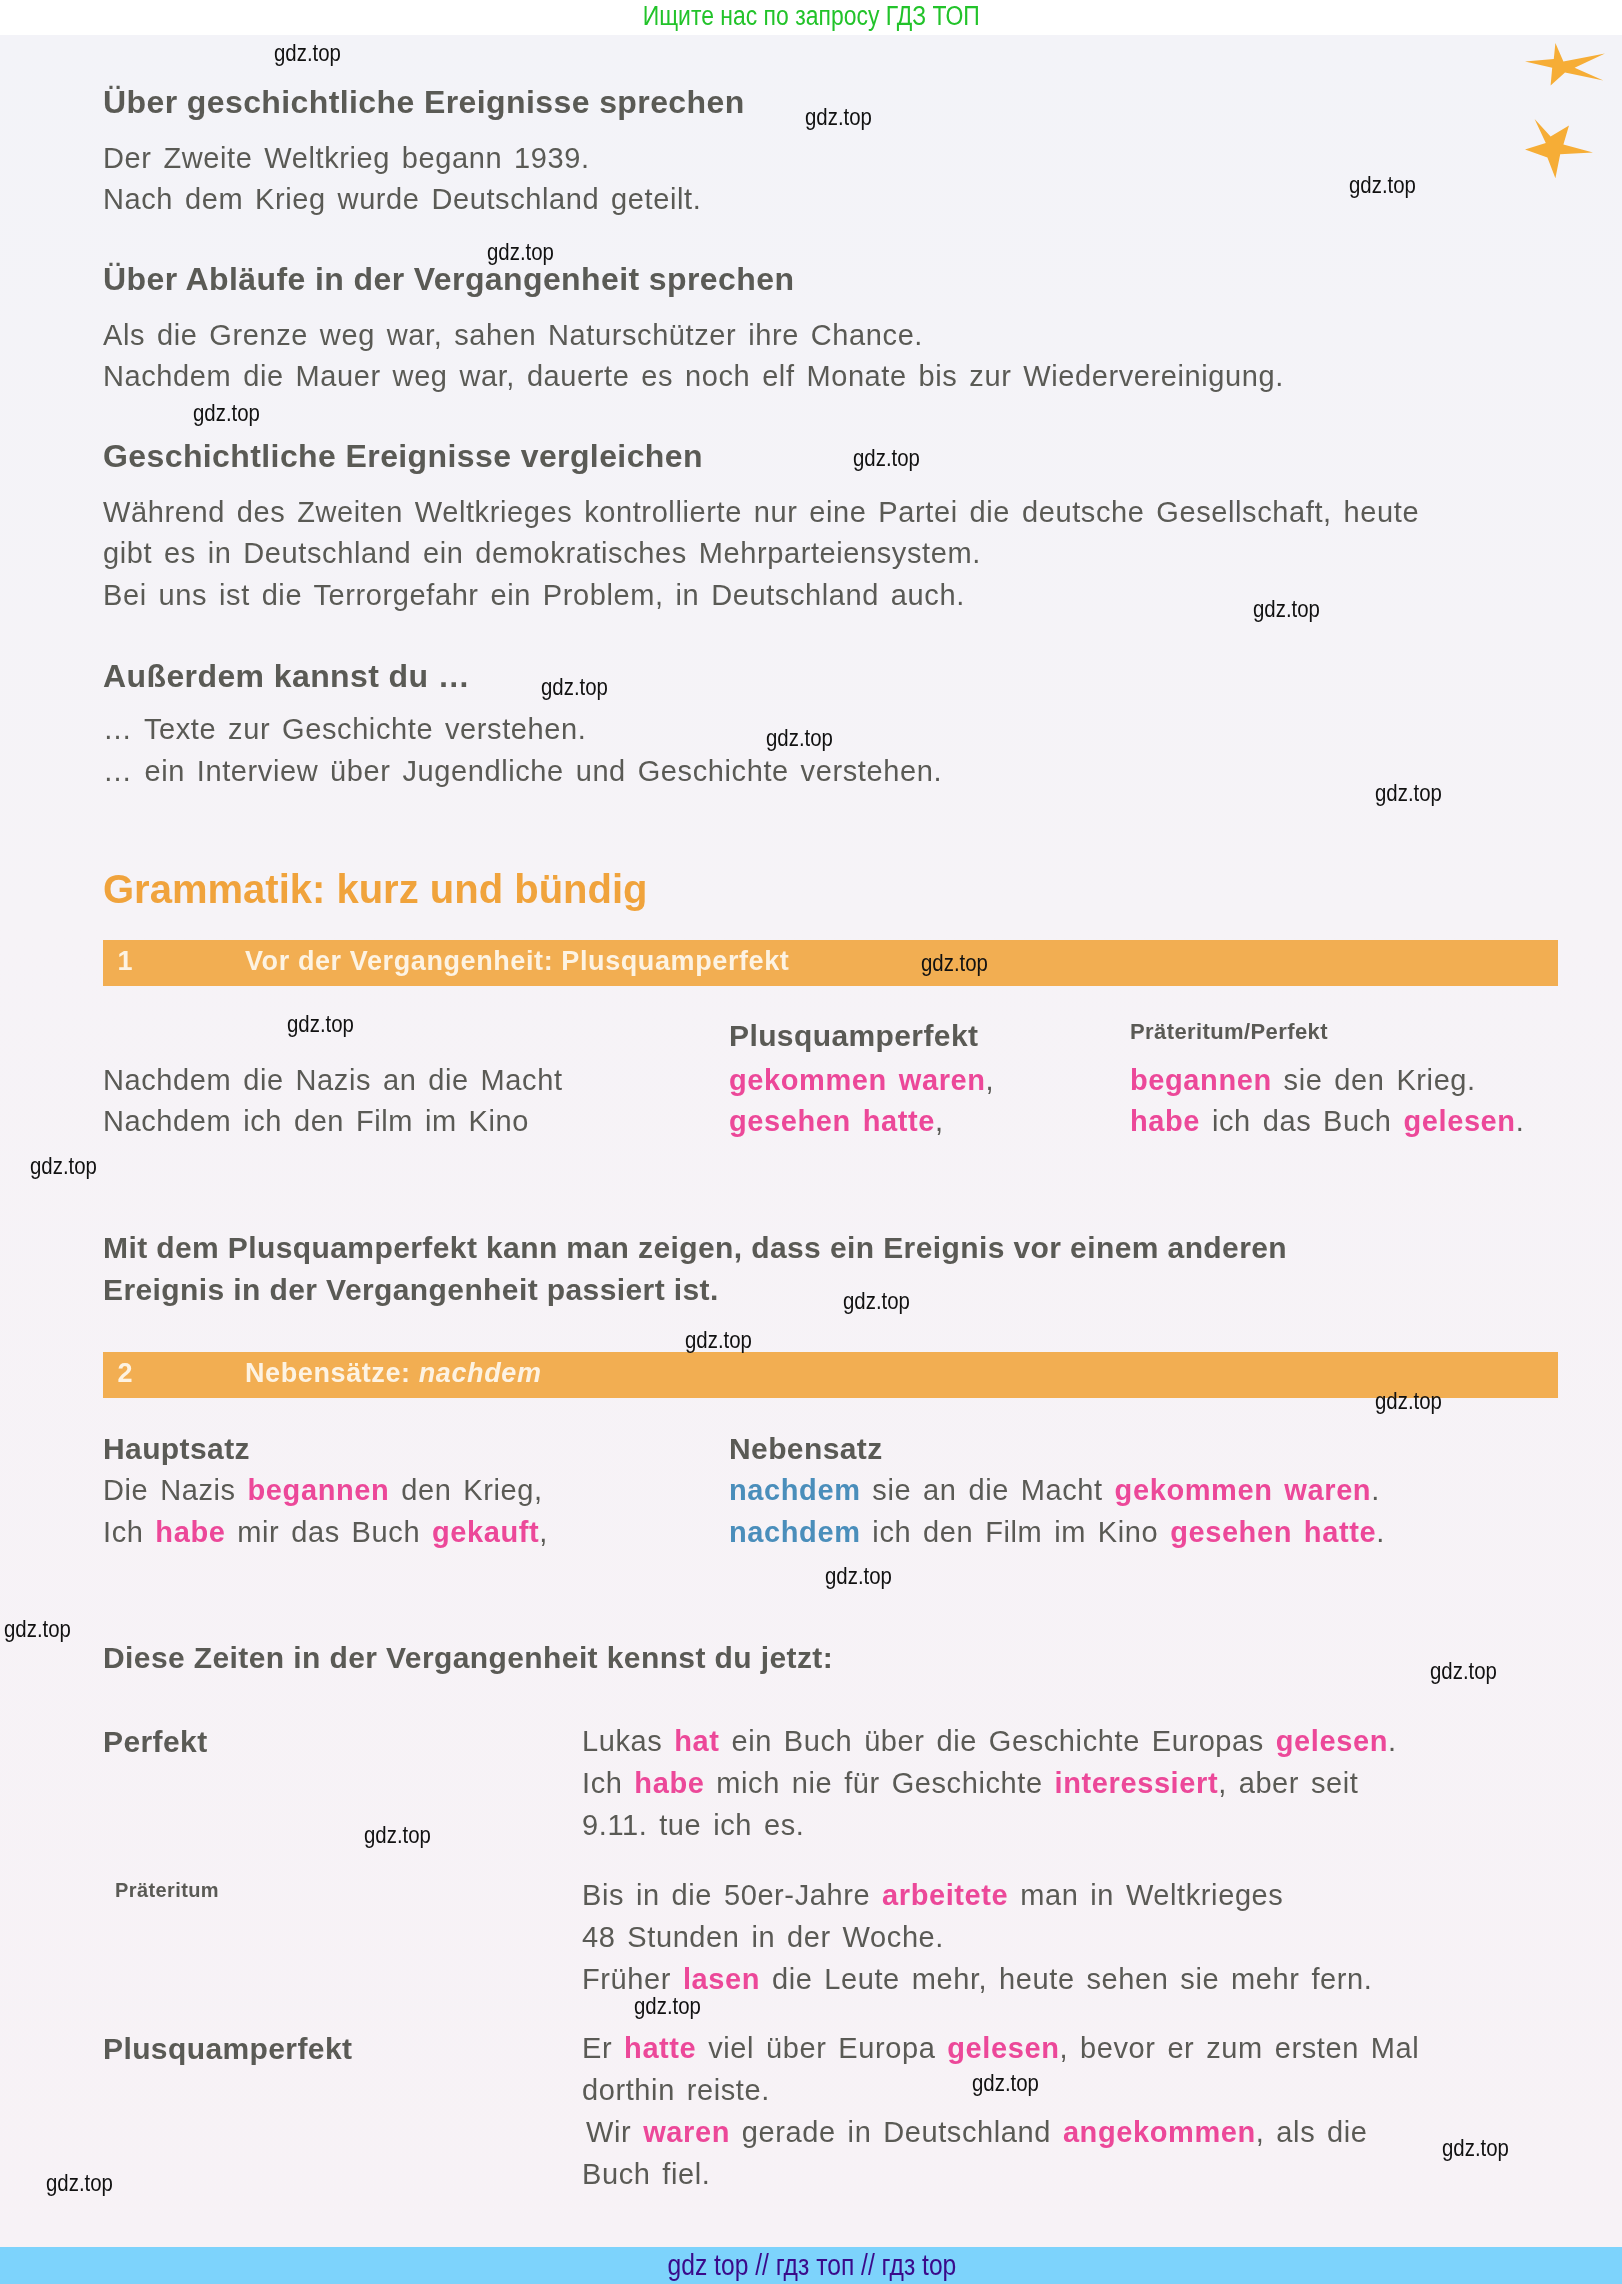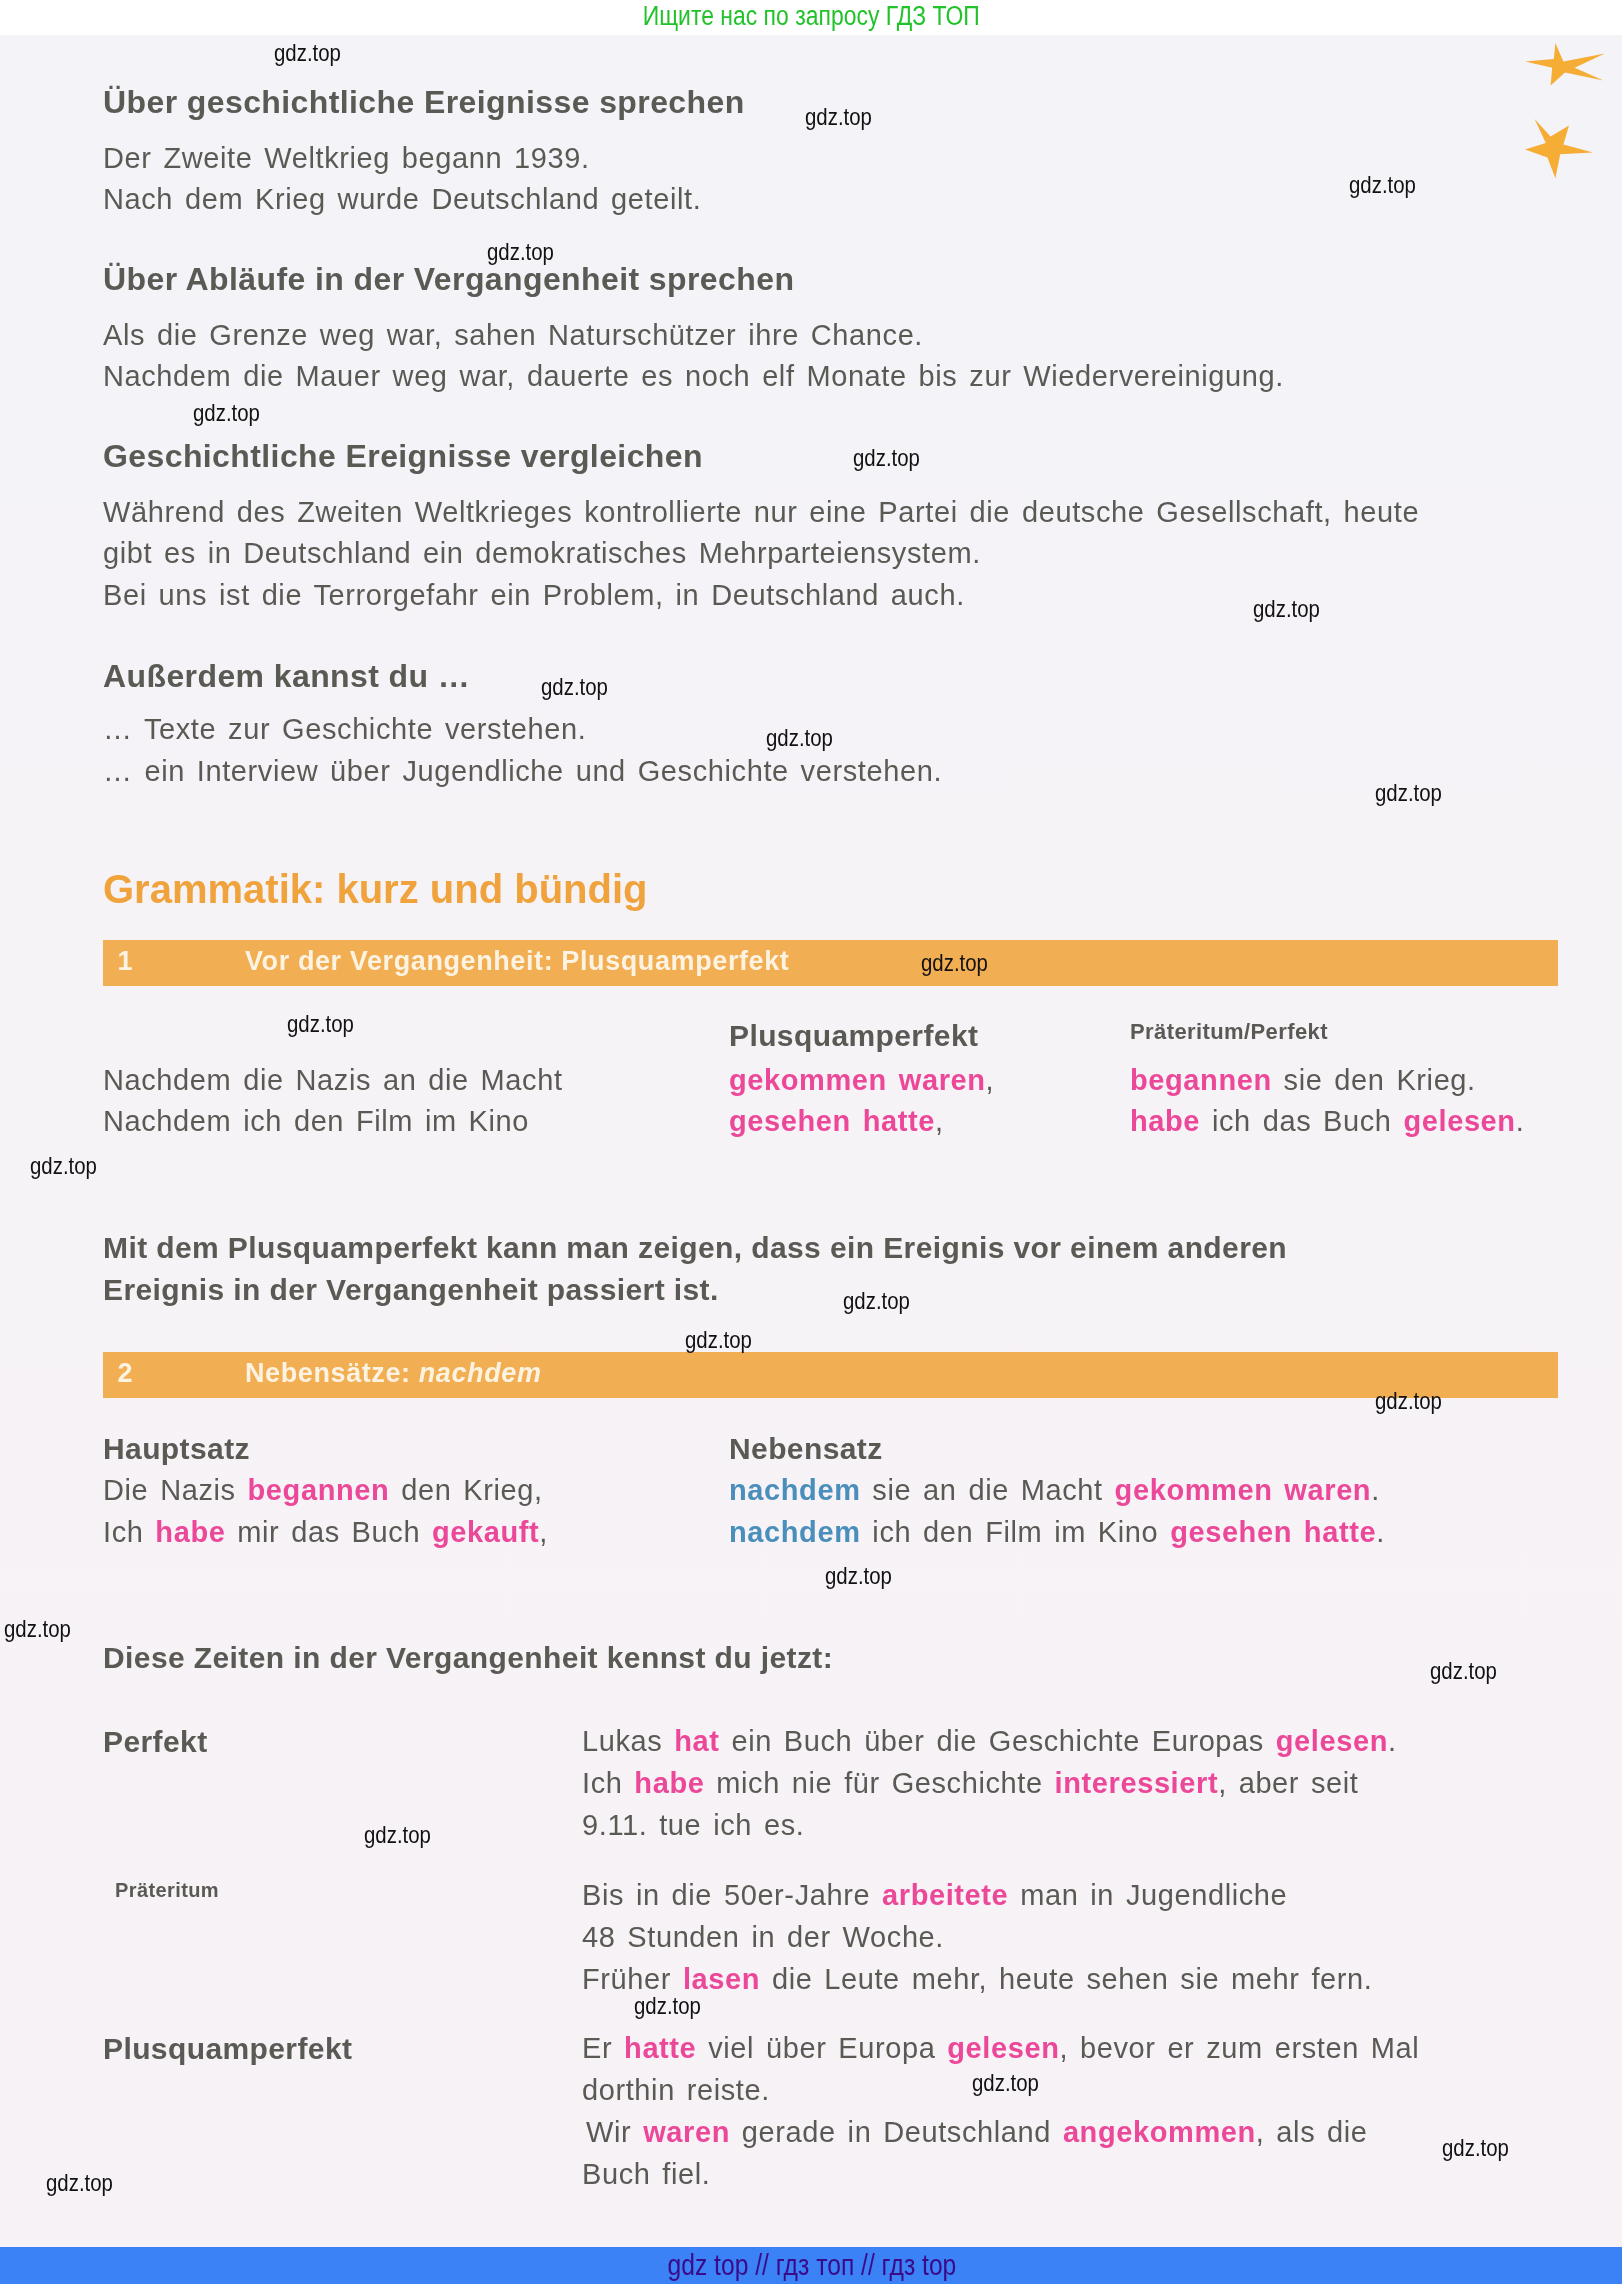--- a/index.html
+++ b/index.html
@@ -16,21 +16,21 @@
       color: #22c32a; font-size: 27px; line-height: 32px;
       font-family: "Liberation Sans", sans-serif;
       transform: scaleX(0.85); display: inline-block;
     }
     .page {
       position: absolute; left: 0; top: 35px; width: 1623px; height: 2212px;
       background: linear-gradient(180deg, #f3f3f8 0%, #f6f3f7 40%, #f7f2f6 100%);
     }
     .footer-banner {
       position: absolute; left: 0; top: 2247px; width: 1623px; height: 37px;
-      background: #3b82f6; text-align: center;
+      background: #7dd3fc; text-align: center;
     }
     .footer-banner span {
       color: #3a0a8a; font-size: 29px; line-height: 37px;
       display: inline-block; transform: scaleX(0.85);
     }
     .abs { position: absolute; white-space: nowrap; }
     .h-bold {
       font-weight: bold; color: #5a5a55; font-size: 32px;
       letter-spacing: 0.4px;
     }
@@ -129,21 +129,21 @@
 <div class="abs txt" style="left:729px;top:1516px;"><span class="blue-bold">nachdem</span><span> ich den Film im Kino </span><span class="blue">gesehen hatte</span><span>.</span></div>
 
 <div class="abs h-bold" style="left:103px;top:1641px;font-size:30px;">Diese Zeiten in der Vergangenheit kennst du jetzt:</div>
 
 <div class="abs h-bold" style="left:103px;top:1725px;font-size:30px;">Perfekt</div>
 <div class="abs txt" style="left:582px;top:1725px;"><span>Lukas </span><span class="blue">hat</span><span> ein Buch über die Geschichte Europas </span><span class="blue">gelesen</span><span>.</span></div>
 <div class="abs txt" style="left:582px;top:1767px;"><span>Ich </span><span class="blue">habe</span><span> mich nie für Geschichte </span><span class="blue">interessiert</span><span>, aber seit</span></div>
 <div class="abs txt" style="left:582px;top:1809px;">9.11. tue ich es.</div>
 
 <div class="abs h-bold" style="left:103px;top:1879px;font-size:20px;margin-left:12px;">Präteritum</div>
-<div class="abs txt" style="left:582px;top:1879px;"><span>Bis in die 50er-Jahre </span><span class="blue">arbeitete</span><span> man in Jugendliche</span></div>
+<div class="abs txt" style="left:582px;top:1879px;"><span>Bis in die 50er-Jahre </span><span class="blue">arbeitete</span><span> man in Weltkrieges</span></div>
 <div class="abs txt" style="left:582px;top:1921px;">48 Stunden in der Woche.</div>
 <div class="abs txt" style="left:582px;top:1963px;"><span>Früher </span><span class="blue">lasen</span><span> die Leute mehr, heute sehen sie mehr fern.</span></div>
 
 <div class="abs h-bold" style="left:103px;top:2032px;font-size:30px;">Plusquamperfekt</div>
 <div class="abs txt" style="left:582px;top:2032px;"><span>Er </span><span class="blue">hatte</span><span> viel über Europa </span><span class="blue">gelesen</span><span>, bevor er zum ersten Mal</span></div>
 <div class="abs txt" style="left:582px;top:2074px;">dorthin reiste.</div>
 <div class="abs txt" style="left:586px;top:2116px;"><span>Wir </span><span class="blue">waren</span><span> gerade in Deutschland </span><span class="blue">angekommen</span><span>, als die</span></div>
 <div class="abs txt" style="left:582px;top:2158px;">Buch fiel.</div>
 
 <div class="wm" style="left:274px;top:39px;">gdz.top</div>

